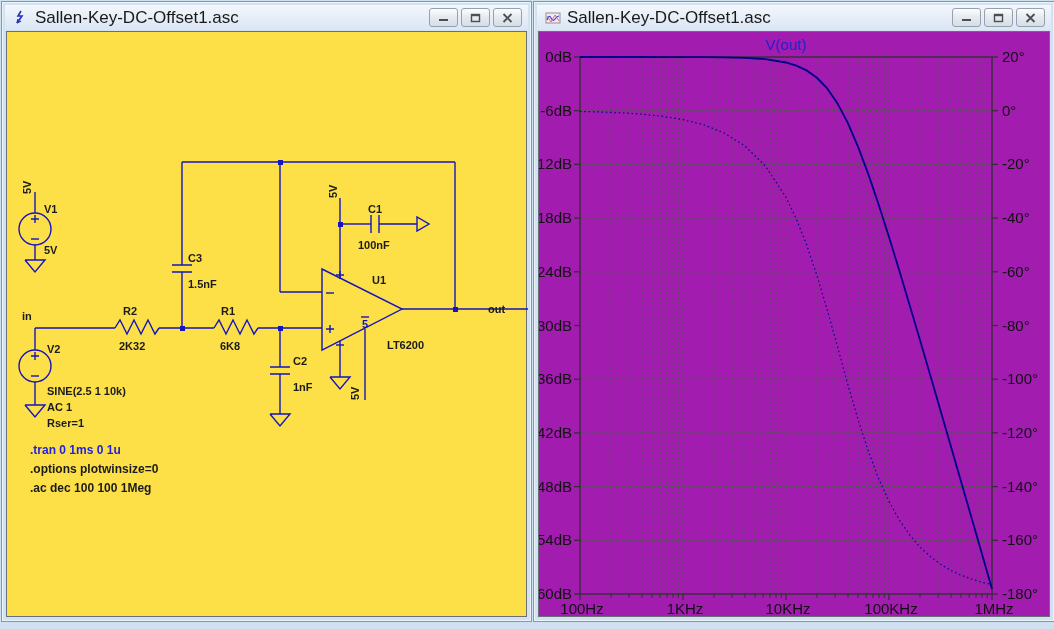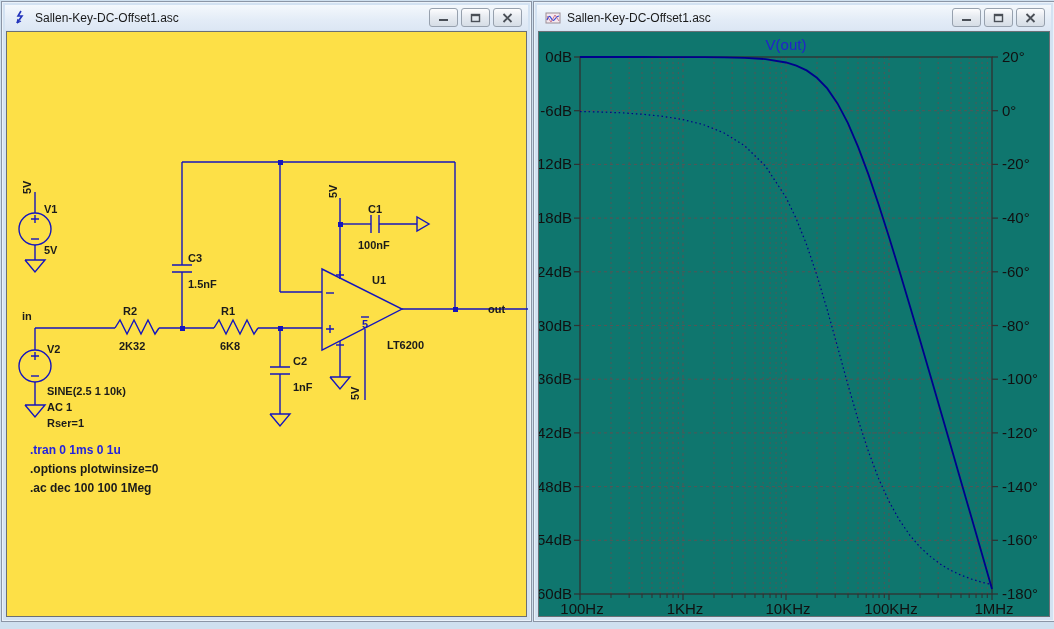--- a/index.html
+++ b/index.html
@@ -3,28 +3,28 @@
 <meta charset="utf-8">
 <style>
   html,body{margin:0;padding:0;}
   #stage{position:relative;width:1054px;height:629px;background:#cfe0ef;overflow:hidden;
          font-family:"Liberation Sans",sans-serif;}
   .win{position:absolute;background:#d3e2f2;border:1px solid #8b95a5;box-shadow:inset 0 0 0 1px #eaf2fa;}
   .titlebar{position:absolute;left:3px;top:3px;right:3px;height:25px;
             background:linear-gradient(#f4f8fc,#e3ecf7 60%,#dce7f4);
             display:flex;align-items:center;}
   .titleicon{width:16px;height:16px;margin:0 6px 0 8px;flex:0 0 auto;}
-  .titletext{font-size:12px;color:#1a1a1a;white-space:nowrap;overflow:hidden;}
+  .titletext{font-size:17px;color:#1a1a1a;white-space:nowrap;overflow:hidden;}
   .winbtns{margin-left:auto;display:flex;gap:3px;padding-right:6px;}
   .wbtn{width:27px;height:17px;border:1px solid #97a1ae;border-radius:3px;
         background:linear-gradient(#fdfdfe,#e7ebf1 45%,#d6dde6);
         display:flex;align-items:center;justify-content:center;cursor:default;}
   .content{position:absolute;left:4px;right:4px;top:29px;bottom:4px;border:1px solid #6a6f75;}
   #schemContent{background:#fde047;}
-  #plotContent{background:#0f766e;}
+  #plotContent{background:#a21caf;}
   svg{display:block;}
   .wire{stroke:#1515bd;stroke-width:1.4;fill:none;}
   .sym{stroke:#1515bd;stroke-width:1.4;fill:none;}
   .dot{fill:#1515bd;}
   .ctext{font:bold 11px "Liberation Sans",sans-serif;fill:#1b1b1b;}
   .symtext{font:bold 11px "Liberation Sans",sans-serif;fill:#1515bd;}
   .dirb{font:bold 12px "Liberation Sans",sans-serif;fill:#2323dd;}
   .dirk{font:bold 12px "Liberation Sans",sans-serif;fill:#1b1b1b;}
   .axlabel{font:15px "Liberation Sans",sans-serif;fill:#111;}
   .plottitle{font:15px "Liberation Sans",sans-serif;}

